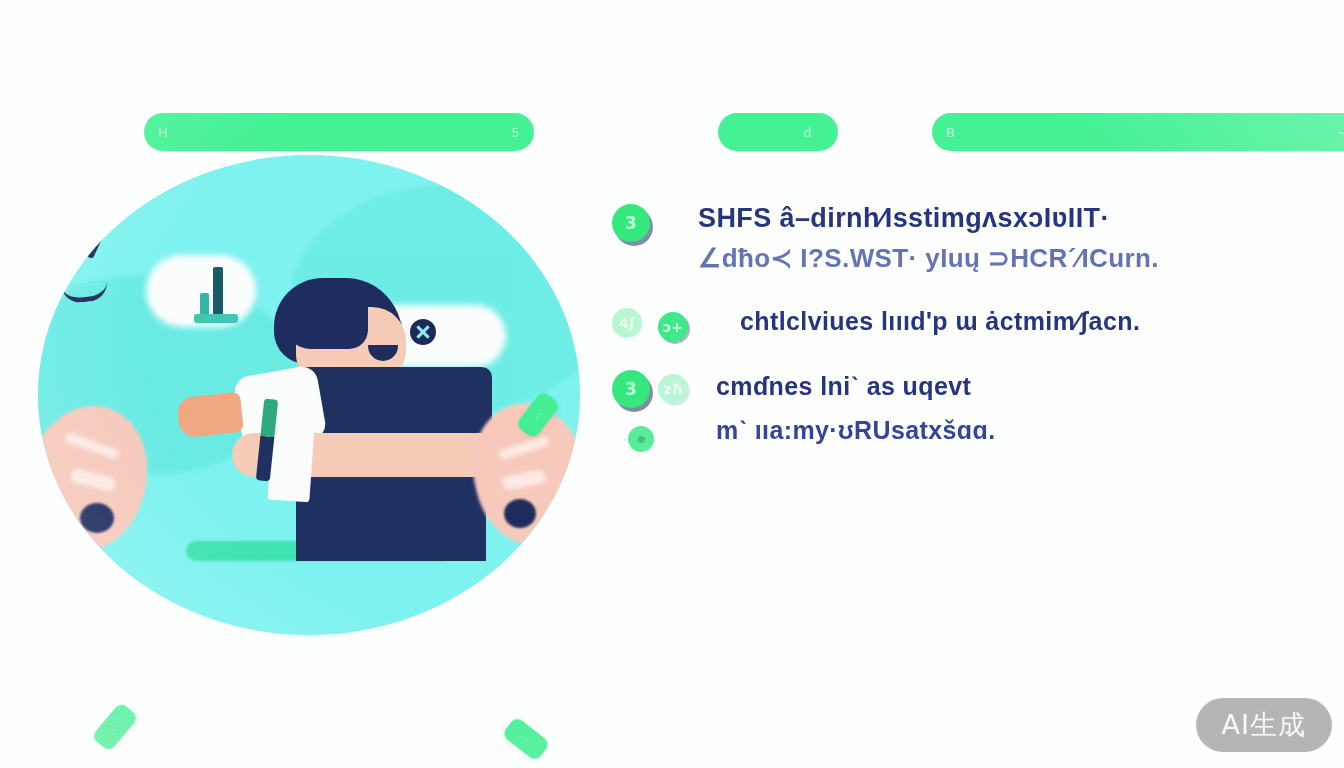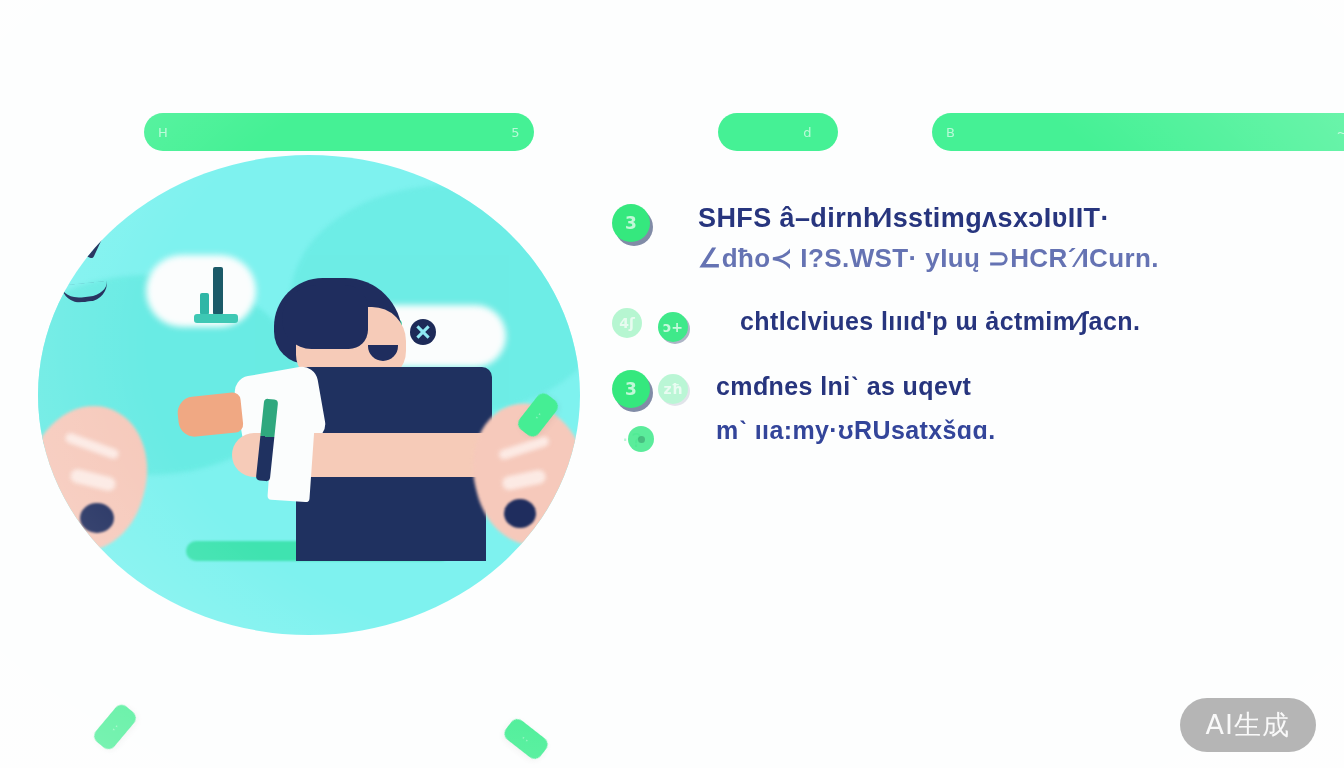--- a/index.html
+++ b/index.html
@@ -408,21 +408,21 @@
     top: 64px;
     color: rgba(63,233,138,.35);
     font-size: 20px;
     letter-spacing: 3px;
     font-family: "DejaVu Sans", sans-serif;
   }
 
   
   .watermark {
     position: absolute;
-    right: 28px;
+    right: 12px;
     bottom: 16px;
     background: rgba(160,160,160,.78);
     color: rgba(255,255,255,.92);
     border-radius: 999px;
     padding: 9px 26px;
     font-size: 27px;
     letter-spacing: 1px;
     font-family: "DejaVu Sans", sans-serif;
     user-select: none;
   }

